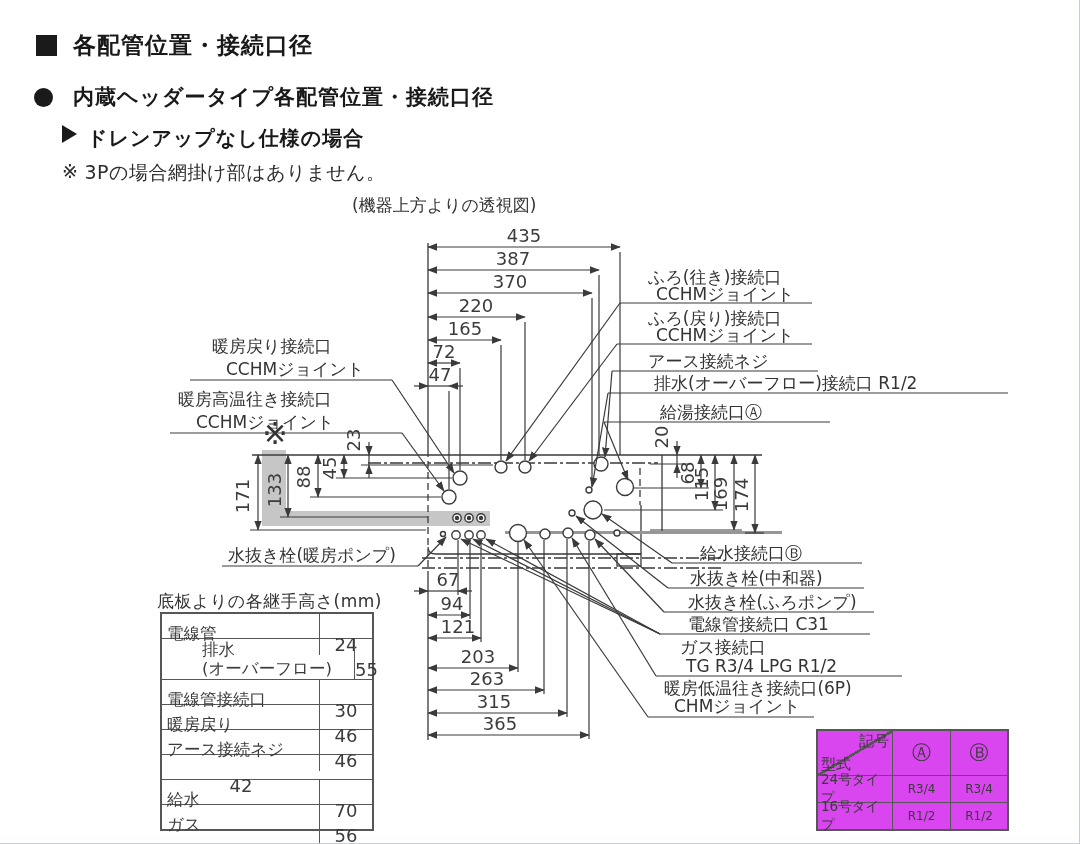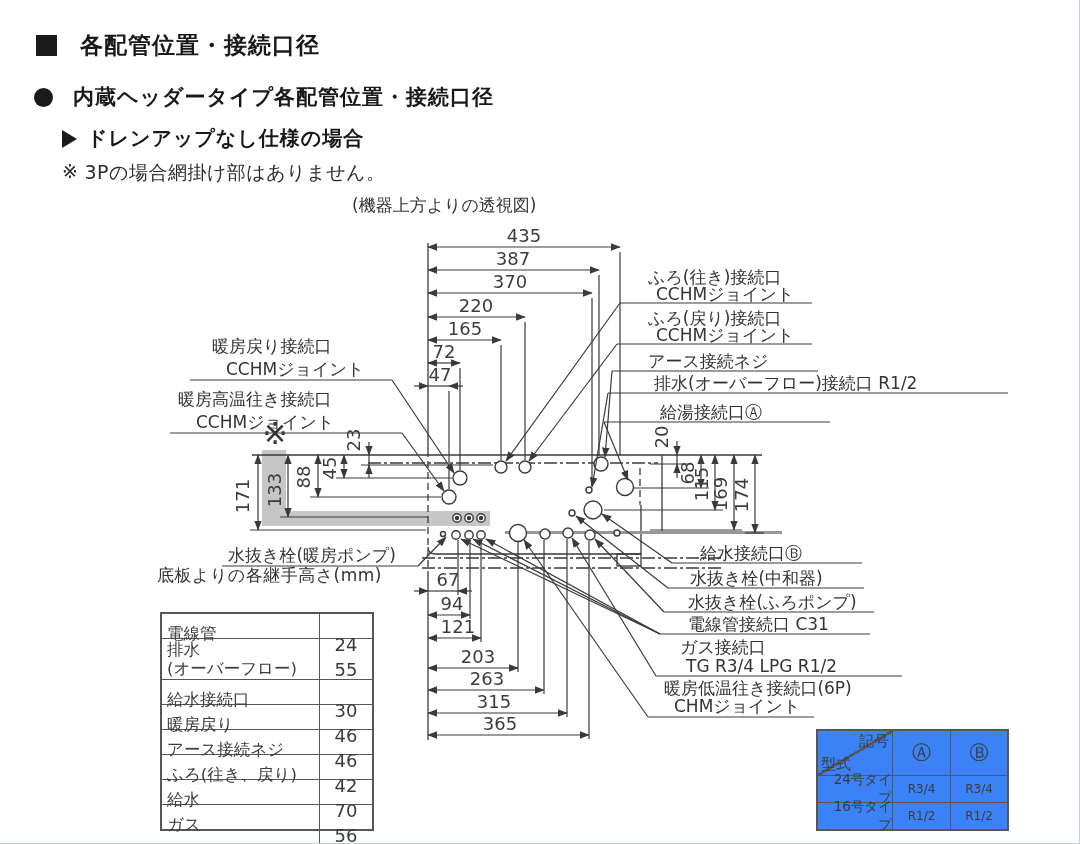--- a/index.html
+++ b/index.html
@@ -1,44 +1,44 @@
 <!DOCTYPE html>
 <html><head>
 <meta charset="utf-8">
 <style>
   html,body{margin:0;padding:0;background:#fff;}
   .page{position:relative;width:1080px;height:844px;background:#ffffff;overflow:hidden;
         font-family:"DejaVu Sans","Liberation Sans",sans-serif;color:#2e2e2e;
         border-right:1px solid #c9cdd1;border-bottom:1px solid #c9cdd1;box-sizing:border-box;}
   
-  .h1{position:absolute;left:36px;top:30px;display:flex;align-items:center;gap:23px;
+  .h1{position:absolute;left:36px;top:30px;display:flex;align-items:center;gap:16px;
       font-size:23px;font-weight:700;color:#191919;letter-spacing:1px;}
   .sq{width:21px;height:21px;background:#1a1a1a;display:inline-block;}
   .h2{position:absolute;left:34px;top:83px;display:flex;align-items:center;gap:20px;
       font-size:21px;font-weight:700;color:#191919;letter-spacing:1px;}
   .ci{width:19px;height:19px;background:#1a1a1a;border-radius:50%;display:inline-block;}
-  .h3{position:absolute;left:62px;top:125px;display:flex;align-items:center;gap:10px;
+  .h3{position:absolute;left:62px;top:125px;display:flex;align-items:flex-start;gap:10px;
       font-size:20px;font-weight:700;color:#191919;letter-spacing:1px;}
   .tri{width:0;height:0;border-top:9px solid transparent;border-bottom:9px solid transparent;
        border-left:15px solid #1a1a1a;display:inline-block;}
   .note{position:absolute;left:62px;top:160px;font-size:19px;font-weight:500;color:#2c2c2c;
         letter-spacing:0.5px;display:flex;gap:6px;}
   
   .diagram{position:absolute;left:0;top:190px;width:1080px;height:570px;}
   
-  .ht-title{position:absolute;left:157px;top:564px;font-size:17px;color:#333;letter-spacing:0.5px;}
+  .ht-title{position:absolute;left:157px;top:590px;font-size:17px;color:#333;letter-spacing:0.5px;}
   .ht{position:absolute;left:160px;top:612px;width:214px;border:2px solid #565656;box-sizing:border-box;background:#fff;}
   .ht-row{display:grid;grid-template-columns:158px 1fr;border-top:1.5px solid #565656;}
   .ht-row:first-child{border-top:none;}
   .ht-label{font-size:16.5px;color:#3b3b3b;padding:1px 2px 1px 5px;border-right:1.5px solid #565656;
             white-space:pre-line;line-height:1.1;display:flex;align-items:center;}
   .ht-val{font-size:18px;color:#3b3b3b;display:flex;align-items:center;justify-content:center;margin-top:20px;}
-  .r1{height:24px;} .r2{height:40px;}
-  
-  .st{position:absolute;left:816px;top:729px;width:193px;border:2px solid #565656;box-sizing:border-box;background:#3b82f6;text-align:right;}
+  .r1{height:24px;} .r2{height:40px;padding-left:35px;}
+  
+  .st{position:absolute;left:816px;top:729px;width:193px;border:2px solid #565656;box-sizing:border-box;background:#d946ef;}
   .st-grid{display:grid;grid-template-columns:74px 58px 57px;}
   .st-cell{border-left:1.5px solid #565656;border-top:1.5px solid #565656;display:flex;align-items:center;justify-content:center;box-sizing:border-box;}
   .no-l{border-left:none;} .no-t{border-top:none;}
   .st-corner{position:relative;height:44px;
      background:linear-gradient(to bottom right,transparent 48.5%,#565656 48.5%,#565656 52%,transparent 52%);}
   .st-corner .top{position:absolute;right:3px;top:1px;font-size:15px;color:#3b3b3b;}
   .st-corner .bot{position:absolute;left:3px;bottom:1px;font-size:15px;color:#3b3b3b;}
   .st-ab{font-size:19px;color:#3b3b3b;height:44px;}
   .st-model{font-size:13.5px;color:#3b3b3b;height:27px;justify-content:flex-start;padding-left:3px;}
   .st-val{font-size:12px;color:#3b3b3b;height:27px;}
@@ -292,33 +292,32 @@
     <div class="ht-row r1">
         <div class="ht-label">電線管</div>
         <div class="ht-val">24</div>
       </div>
     <div class="ht-row r2">
         <div class="ht-label">排水
 (オーバーフロー)</div>
         <div class="ht-val">55</div>
       </div>
     <div class="ht-row r1">
-        <div class="ht-label">給水接続口</div>
+        <div class="ht-label">電線管接続口</div>
         <div class="ht-val">30</div>
       </div>
     <div class="ht-row r1">
         <div class="ht-label">暖房戻り</div>
         <div class="ht-val">46</div>
       </div>
     <div class="ht-row r1">
         <div class="ht-label">アース接続ネジ</div>
         <div class="ht-val">46</div>
       </div>
     <div class="ht-row r1">
-        <div class="ht-label">ふろ(往き、戻り)</div>
         <div class="ht-val">42</div>
       </div>
     <div class="ht-row r1">
         <div class="ht-label">給水</div>
         <div class="ht-val">70</div>
       </div>
     <div class="ht-row r1">
         <div class="ht-label">ガス</div>
         <div class="ht-val">56</div>
       </div>

